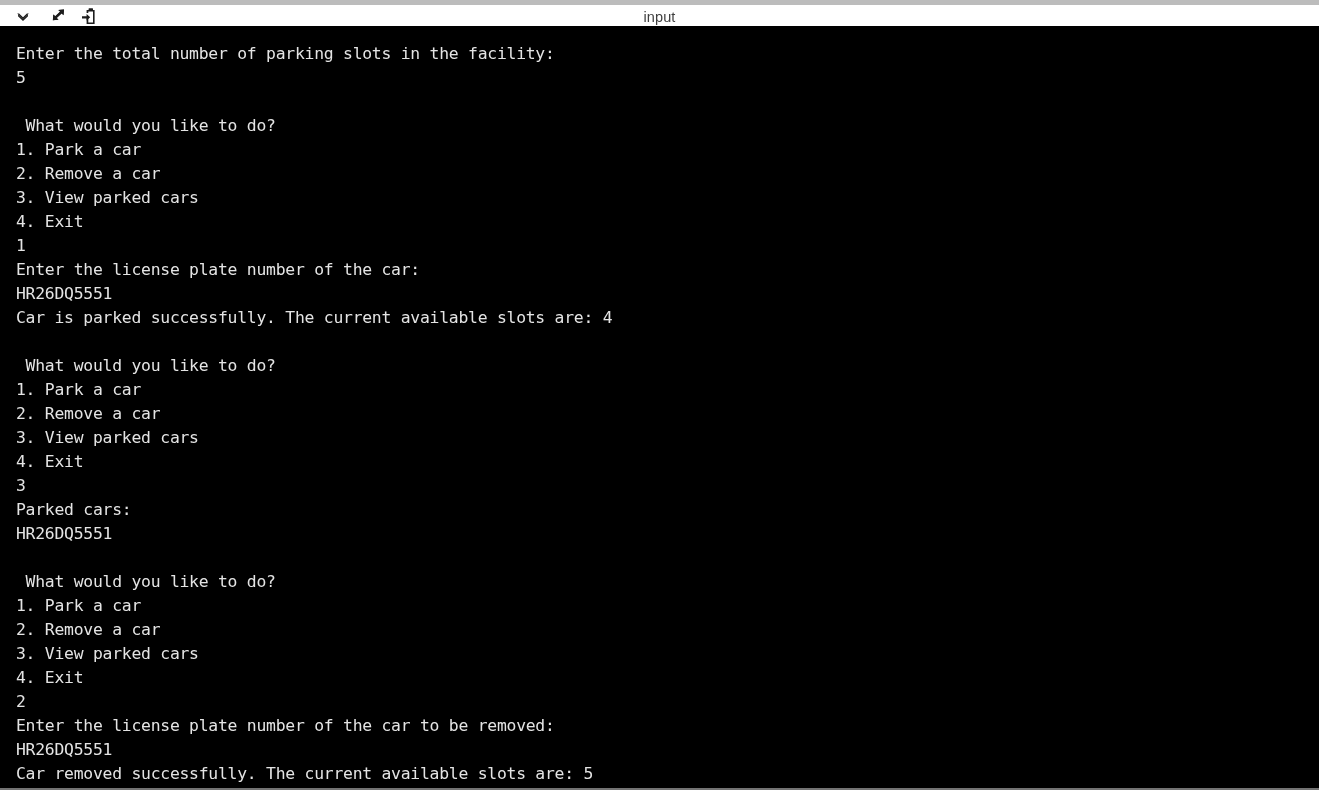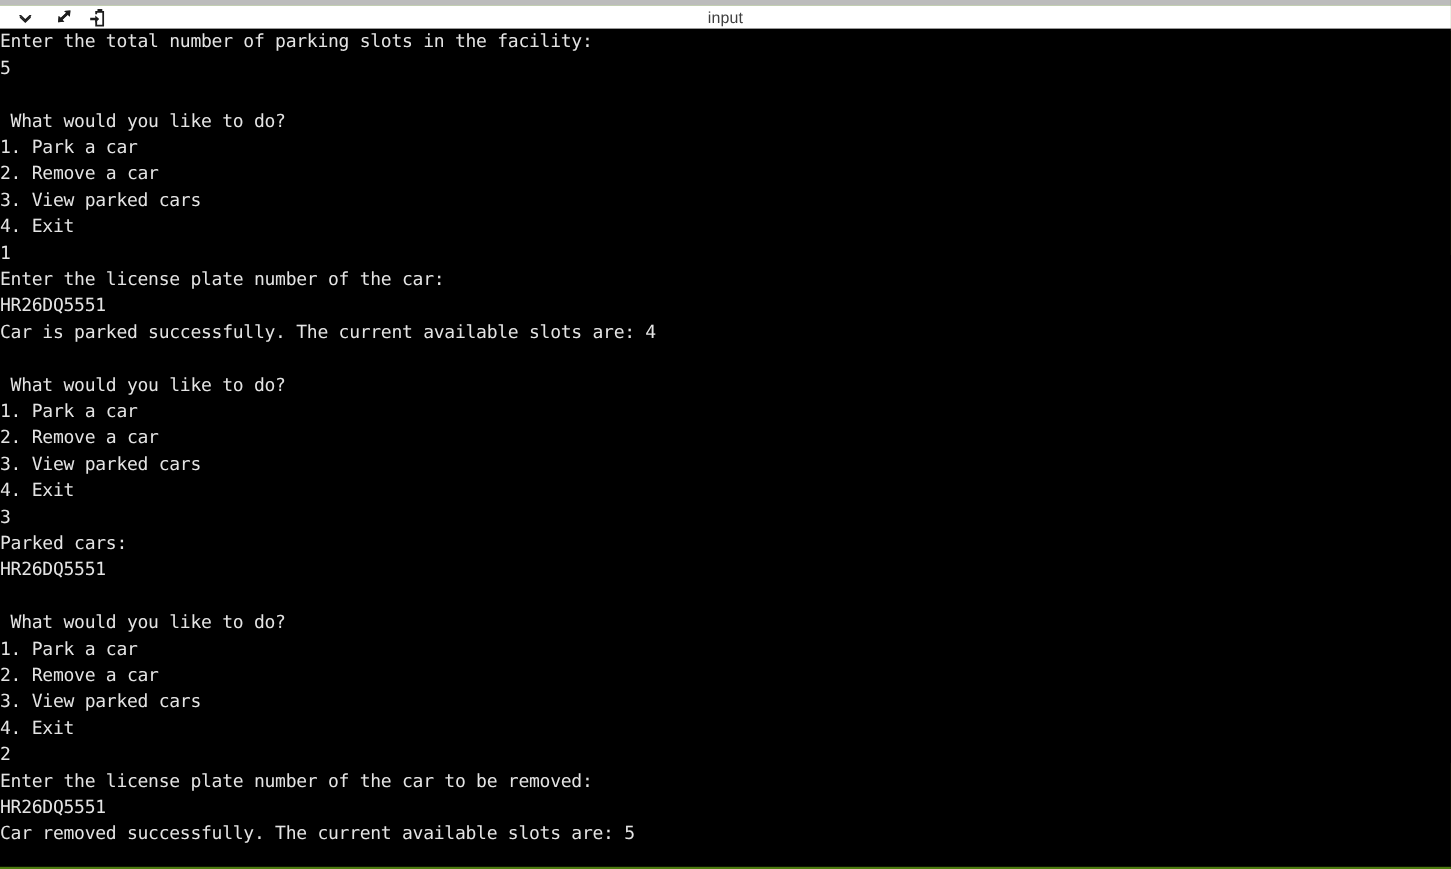--- a/index.html
+++ b/index.html
@@ -11,21 +11,21 @@
     width: 1319px;
     height: 790px;
     overflow: hidden;
     font-family: "Liberation Sans", sans-serif;
   }
 
   #app {
     position: relative;
     width: 1319px;
     height: 790px;
-    background: #4d7c0f;
+    background: #737373;
     display: flex;
     flex-direction: column;
   }
 
   
   .top-strip {
     width: 100%;
     height: 5px;
     background: #bcbcbc;
     flex: 0 0 auto;
@@ -81,21 +81,21 @@
   
   .terminal {
     flex: 1 1 auto;
     background: #000000;
     color: #e4e4e4;
     font-family: "DejaVu Sans Mono", "Liberation Mono", monospace;
     font-size: 16.4px;
     line-height: 24px;
     white-space: pre;
     overflow: hidden;
-    padding: 0;
+    padding: 16px;
     margin: 0;
     letter-spacing: -0.25px;
     position: relative;
     top: -2px;
   }
 
   .term-line {
     height: 24px;
     white-space: pre;
   }

